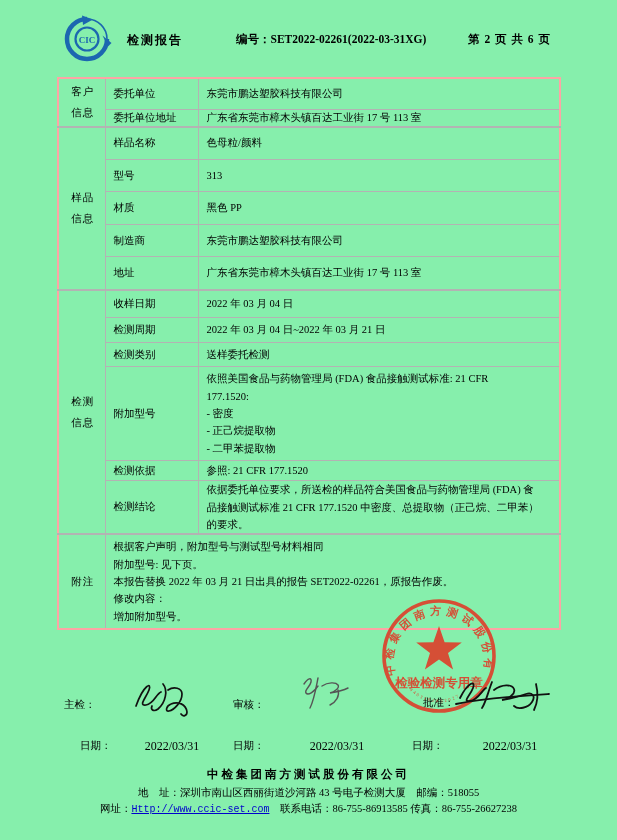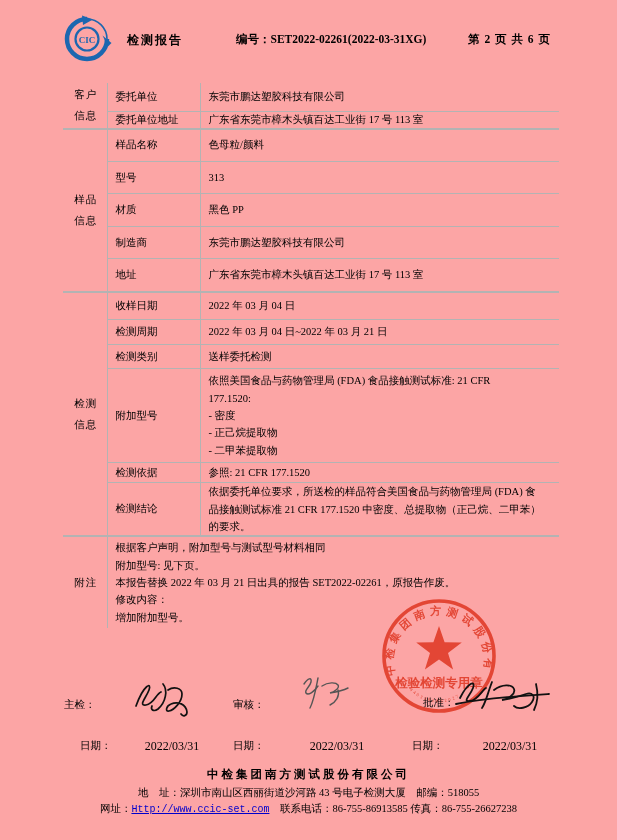--- a/index.html
+++ b/index.html
@@ -1,31 +1,31 @@
 <!DOCTYPE html>
 <html><head>
 <meta charset="utf-8">
 <style>
   html,body{margin:0;padding:0;}
   .page{
-    position:relative;width:617px;height:840px;background:#fca5a5;overflow:hidden;
+    position:relative;width:617px;height:840px;background:#86efac;overflow:hidden;
     font-family:"Liberation Serif","DejaVu Serif",serif;color:#000;
   }
   
   .logo{position:absolute;left:62px;top:15px;width:50px;height:48px;}
   .hdr-title{position:absolute;left:127px;top:32px;font-size:12px;font-weight:bold;letter-spacing:2px;}
   .hdr-no{position:absolute;left:236px;top:32px;font-size:11.5px;font-weight:bold;}
   .hdr-page{position:absolute;left:468px;top:32px;font-size:11.5px;font-weight:bold;letter-spacing:1px;}
   
   table.report{
     position:absolute;left:57px;top:77px;width:502px;
     border-collapse:collapse;table-layout:fixed;
     font-size:10.5px;line-height:1.55;
   }
-  table.report{border:6px solid #fca5a5;}
+  table.report{border:2px solid #fca5a5;}
   table.report td{border:1px solid #b3b3b3;padding:0 6px 0 8px;vertical-align:middle;}
   table.report tr.sec td{border-top:2px solid #b3b3b3;}
   td.cat{width:47px;text-align:center;padding:0;letter-spacing:1px;}
   td.cat div{line-height:2.0;}
   td.lbl{width:93px;}
   td.val{width:362px;}
   .mline div{line-height:1.65;}
   
   .sig-label{position:absolute;font-size:10.5px;}
   .sig-date{position:absolute;font-size:12px;width:80px;text-align:center;}

